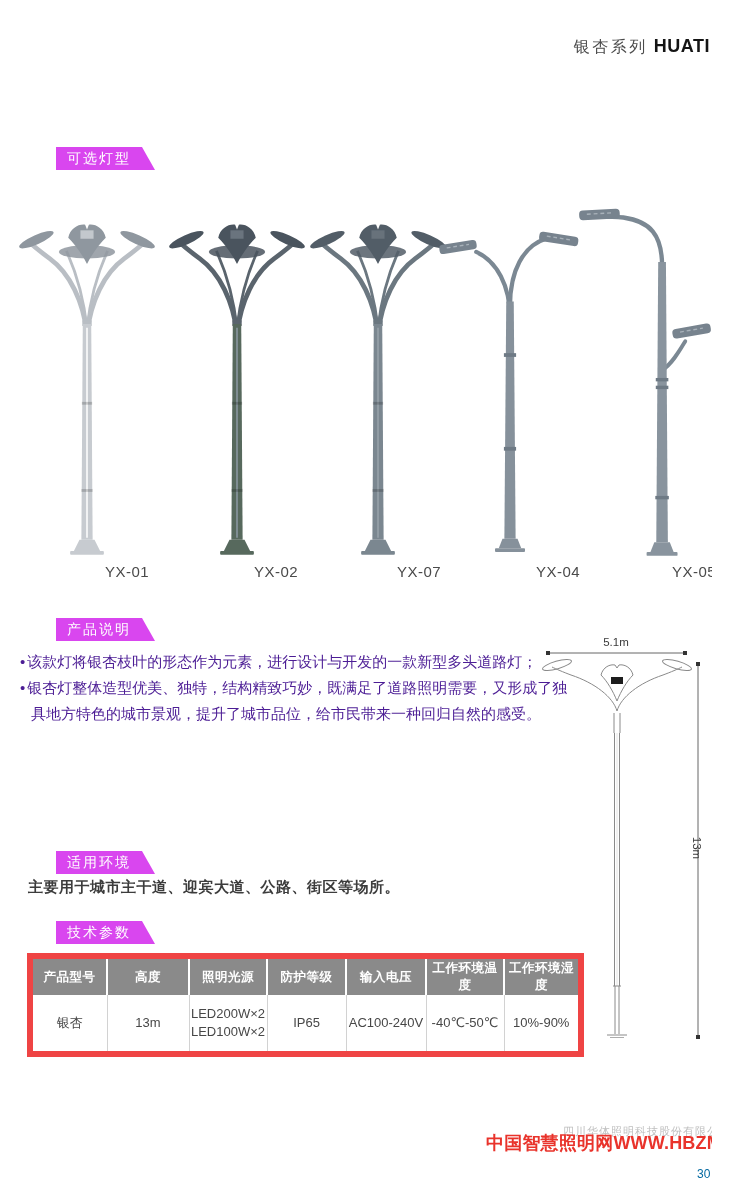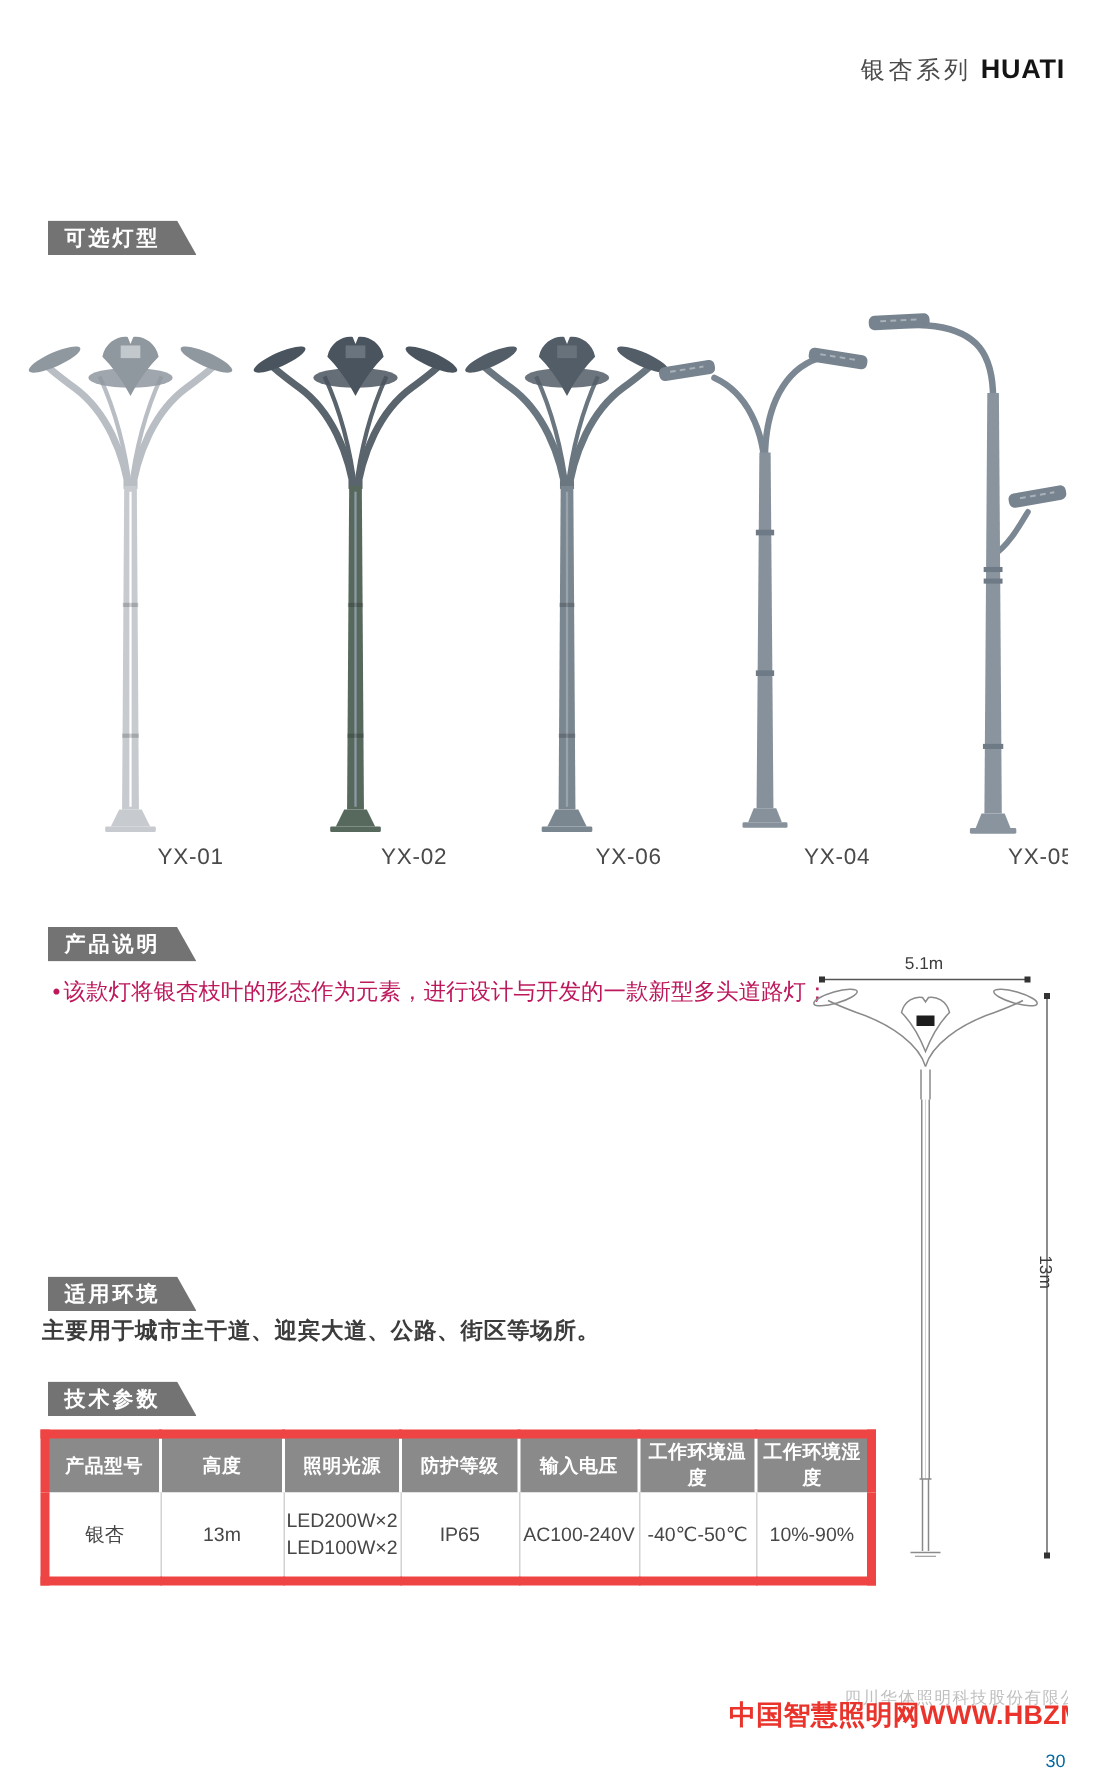--- a/index.html
+++ b/index.html
@@ -6,31 +6,31 @@
   body{font-family:"Liberation Sans","DejaVu Sans",sans-serif;}
   .page{position:relative;width:712px;height:1179px;background:#ffffff;overflow:hidden;}
 
   
   .hdr{position:absolute;top:36px;left:0;width:710px;text-align:right;white-space:nowrap;}
   .hdr .series{font-size:16px;color:#4b4b4b;letter-spacing:2.5px;}
   .hdr .brand{font-size:18px;font-weight:bold;color:#141414;letter-spacing:0.5px;margin-left:6px;}
   .hdr-bar{position:absolute;left:726px;top:39px;width:7px;height:21px;background:#2e2e2e;}
 
   
-  .sec-label{position:absolute;height:23px;line-height:23px;background:#737373;color:#ffffff;
-    font-size:14px;font-weight:bold;letter-spacing:2px;padding:0 24px 0 11px;
-    clip-path:polygon(0 0,calc(100% - 13px) 0,100% 100%,0 100%);}
+  .sec-label{position:absolute;height:23px;line-height:23px;background:#d946ef;color:#ffffff;
+    font-size:14px;font-weight:normal;letter-spacing:2px;padding:0 24px 0 11px;
+    clip-path:polygon(0 0,calc(100% - 13px) 0,100% 100%,0 100%);margin-left:24px;}
 
   
   .lamp-svg{position:absolute;}
   .lamp-label{position:absolute;top:563px;font-size:15px;color:#4a4a4a;letter-spacing:0.5px;white-space:nowrap;}
 
   
-  .desc{position:absolute;left:35px;top:649px;width:562px;font-size:15px;line-height:26px;
-    color:#be185d;font-weight:500;}
+  .desc{position:absolute;left:20px;top:649px;width:562px;font-size:15px;line-height:26px;
+    color:#4c1d95;font-weight:500;}
   .bullet{text-indent:-11px;padding-left:11px;}
   .bullet .marker{margin-right:2px;}
 
   
   .diagram{position:absolute;left:525px;top:633px;}
   .dim-text{font-size:11.5px;fill:#3c3c3c;font-family:"Liberation Sans","DejaVu Sans",sans-serif;}
 
   
   .env-text{position:absolute;left:28px;top:878px;font-size:15px;font-weight:600;color:#3c3c3c;letter-spacing:0.5px;}
 
@@ -129,31 +129,34 @@
     <polygon points="84,58 92,58 94,348 82,348" fill="#89949e"></polygon>
     <rect x="81.5" y="178" width="13" height="3.5" fill="#6e7a85"></rect>
     <rect x="81.5" y="186" width="13" height="3.5" fill="#6e7a85"></rect>
     <rect x="81" y="300" width="14" height="3.5" fill="#6e7a85"></rect>
     <polygon points="80,348 96,348 100,358 76,358" fill="#89949e"></polygon>
     <rect x="72" y="358" width="32" height="4" rx="1" fill="#89949e"></rect>
   </svg>
 
   <span class="lamp-label" style="left:105px;">YX-01</span>
   <span class="lamp-label" style="left:254px;">YX-02</span>
-  <span class="lamp-label" style="left:397px;">YX-06</span>
+  <span class="lamp-label" style="left:397px;">YX-07</span>
   <span class="lamp-label" style="left:536px;">YX-04</span>
   <span class="lamp-label" style="left:672px;">YX-05</span>
 
   <div class="sec-label" style="left:32px;top:618px;">
     <span>产品说明</span>
   </div>
 
   <div class="desc">
     <div class="bullet">
       <span class="marker">•</span><span>该款灯将银杏枝叶的形态作为元素，进行设计与开发的一款新型多头道路灯；</span>
+    </div>
+    <div class="bullet">
+      <span class="marker">•</span><span>银杏灯整体造型优美、独特，结构精致巧妙，既满足了道路照明需要，又形成了独具地方特色的城市景观，提升了城市品位，给市民带来一种回归自然的感受。</span>
     </div>
   </div>
 
   <svg class="diagram" width="180" height="412" viewBox="0 0 180 412">
 
     <line x1="23" y1="20" x2="160" y2="20" stroke="#555" stroke-width="0.9"></line>
     <rect x="21" y="18" width="4" height="4" fill="#333"></rect>
     <rect x="158" y="18" width="4" height="4" fill="#333"></rect>
     <text class="dim-text" x="91" y="13" text-anchor="middle">5.1m</text>
 

